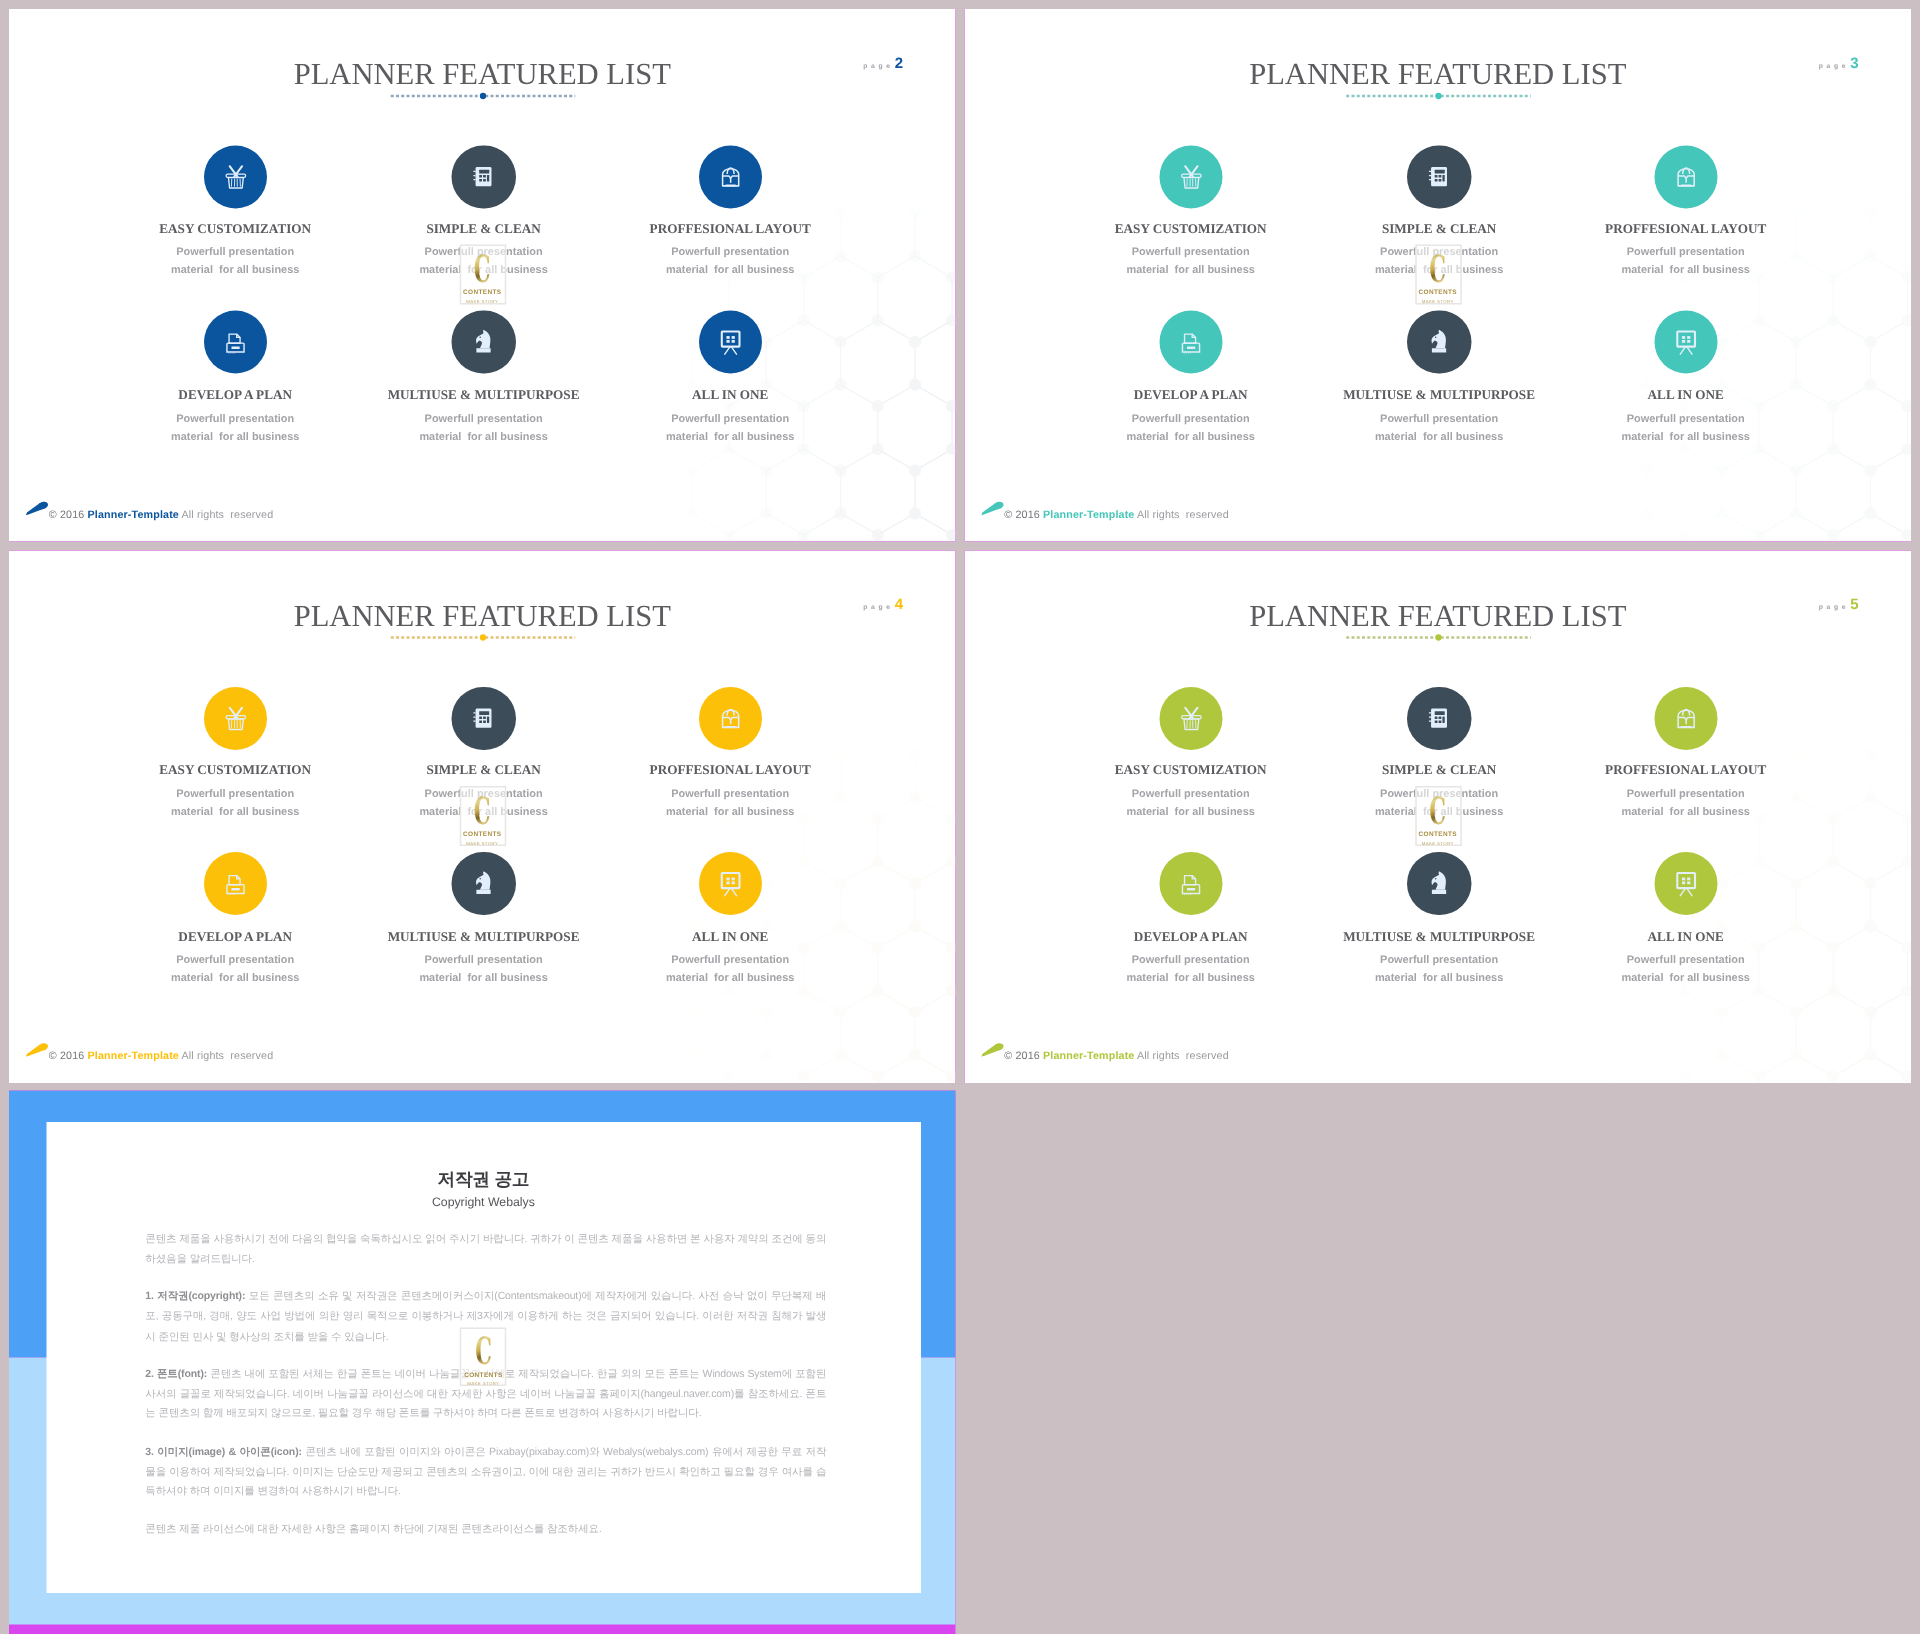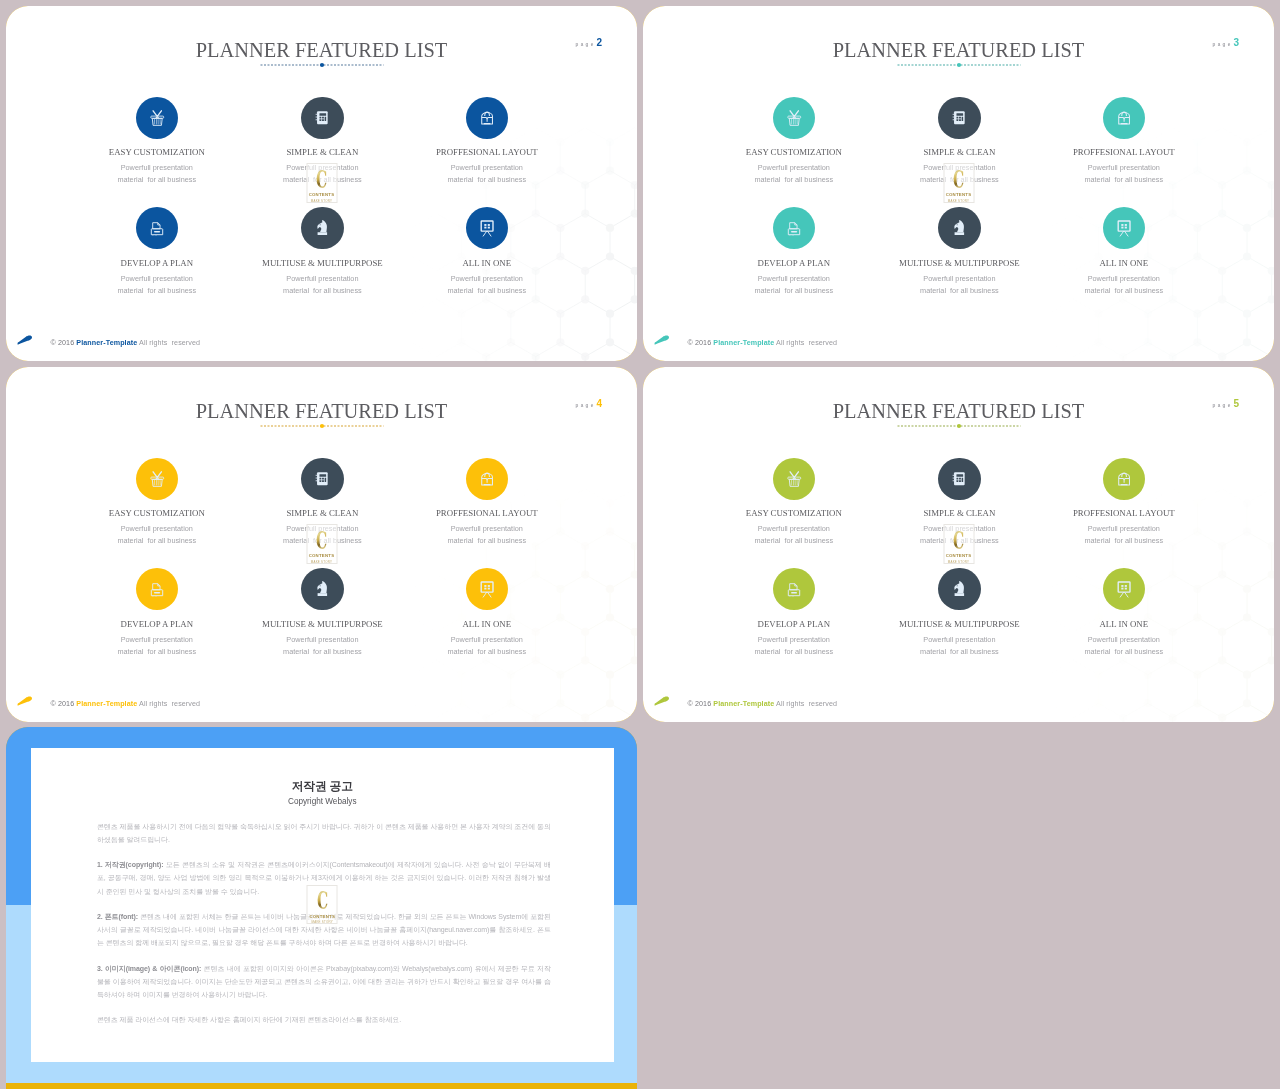--- a/index.html
+++ b/index.html
@@ -1,43 +1,43 @@
 <!DOCTYPE html>
 <html><head>
 <meta charset="utf-8">
 <title>Planner Featured List</title>
 <style>
   html,body{margin:0;padding:0;}
   body{width:1280px;height:1089px;background:#cbbfc3;font-family:"Liberation Sans",sans-serif;overflow:hidden;}
   .grid{position:absolute;left:0;top:0;width:1280px;height:1089px;}
-  .slide{position:absolute;background:#eab308;overflow:hidden;border-radius:22px;}
+  .slide{position:absolute;background:#d946ef;overflow:hidden;}
   #slide1{left:6px;top:6px;width:631px;height:355px;}
   #slide2{left:643px;top:6px;width:631px;height:355px;}
   #slide3{left:6px;top:367px;width:631px;height:355px;}
   #slide4{left:643px;top:367px;width:631px;height:355px;}
   #slide5{left:6px;top:727px;width:631px;height:456px;}
 
   
   .fs{position:relative;width:631px;height:355px;background:#fff;}
   .hexbg{position:absolute;right:0px;bottom:0px;width:400px;height:250px;overflow:hidden;pointer-events:none;}
   .stitle{position:absolute;left:0;top:33.5px;width:631px;text-align:center;
     font-family:"Liberation Serif",serif;font-size:20.4px;letter-spacing:0px;color:#5c5c60;
     font-weight:400;line-height:20px;}
   .sdivider{position:absolute;left:50%;top:48px;transform:translateX(-50%);width:124px;height:6px;}
   .pagebox{position:absolute;right:35px;top:27px;text-align:right;white-space:nowrap;line-height:1;}
   .pagelbl{font-size:4.5px;letter-spacing:0.6px;color:#a2a2a8;font-weight:700;vertical-align:baseline;}
   .pagenum{font-size:10px;font-weight:700;vertical-align:baseline;margin-left:2.5px;}
 
-  .cell{position:absolute;width:200px;text-align:center;}
+  .cell{position:absolute;width:200px;text-align:center;font-weight:bold;}
   .circ{width:42.4px;height:42.4px;border-radius:50%;margin:0 auto;display:flex;align-items:center;justify-content:center;}
   .circ svg{display:block;}
   .ctitle{margin-top:9.3px;font-family:"Liberation Serif",serif;font-size:8.8px;color:#5c5c60;letter-spacing:0px;white-space:nowrap;line-height:9px;}
   .cdesc{margin-top:5px;font-size:7.3px;color:#a3a3a8;line-height:12.2px;letter-spacing:0px;}
 
-  .footer{position:absolute;left:11px;bottom:14px;display:flex;align-items:flex-end;gap:18px;}
+  .footer{position:absolute;left:11px;bottom:14px;display:flex;align-items:flex-end;gap:0;}
   .fcopy{font-size:7.15px;color:#76767c;letter-spacing:0.1px;white-space:nowrap;}
   .fcopy b{font-weight:700;}
   .fcopy .rest{color:#9a9a9f;}
 
   
   .wm{position:absolute;left:50%;top:157.2px;transform:translateX(-50%);width:31px;height:39.5px;
       background:rgba(255,255,255,0.55);border:0.6px solid #e8e6e2;display:flex;flex-direction:column;
       align-items:center;z-index:5;box-sizing:border-box;}
   .wm .c{font-family:"DejaVu Serif",serif;font-size:25px;font-weight:700;line-height:22px;margin-top:4.5px;
       transform:scaleX(0.56);transform-origin:50% 50%;

